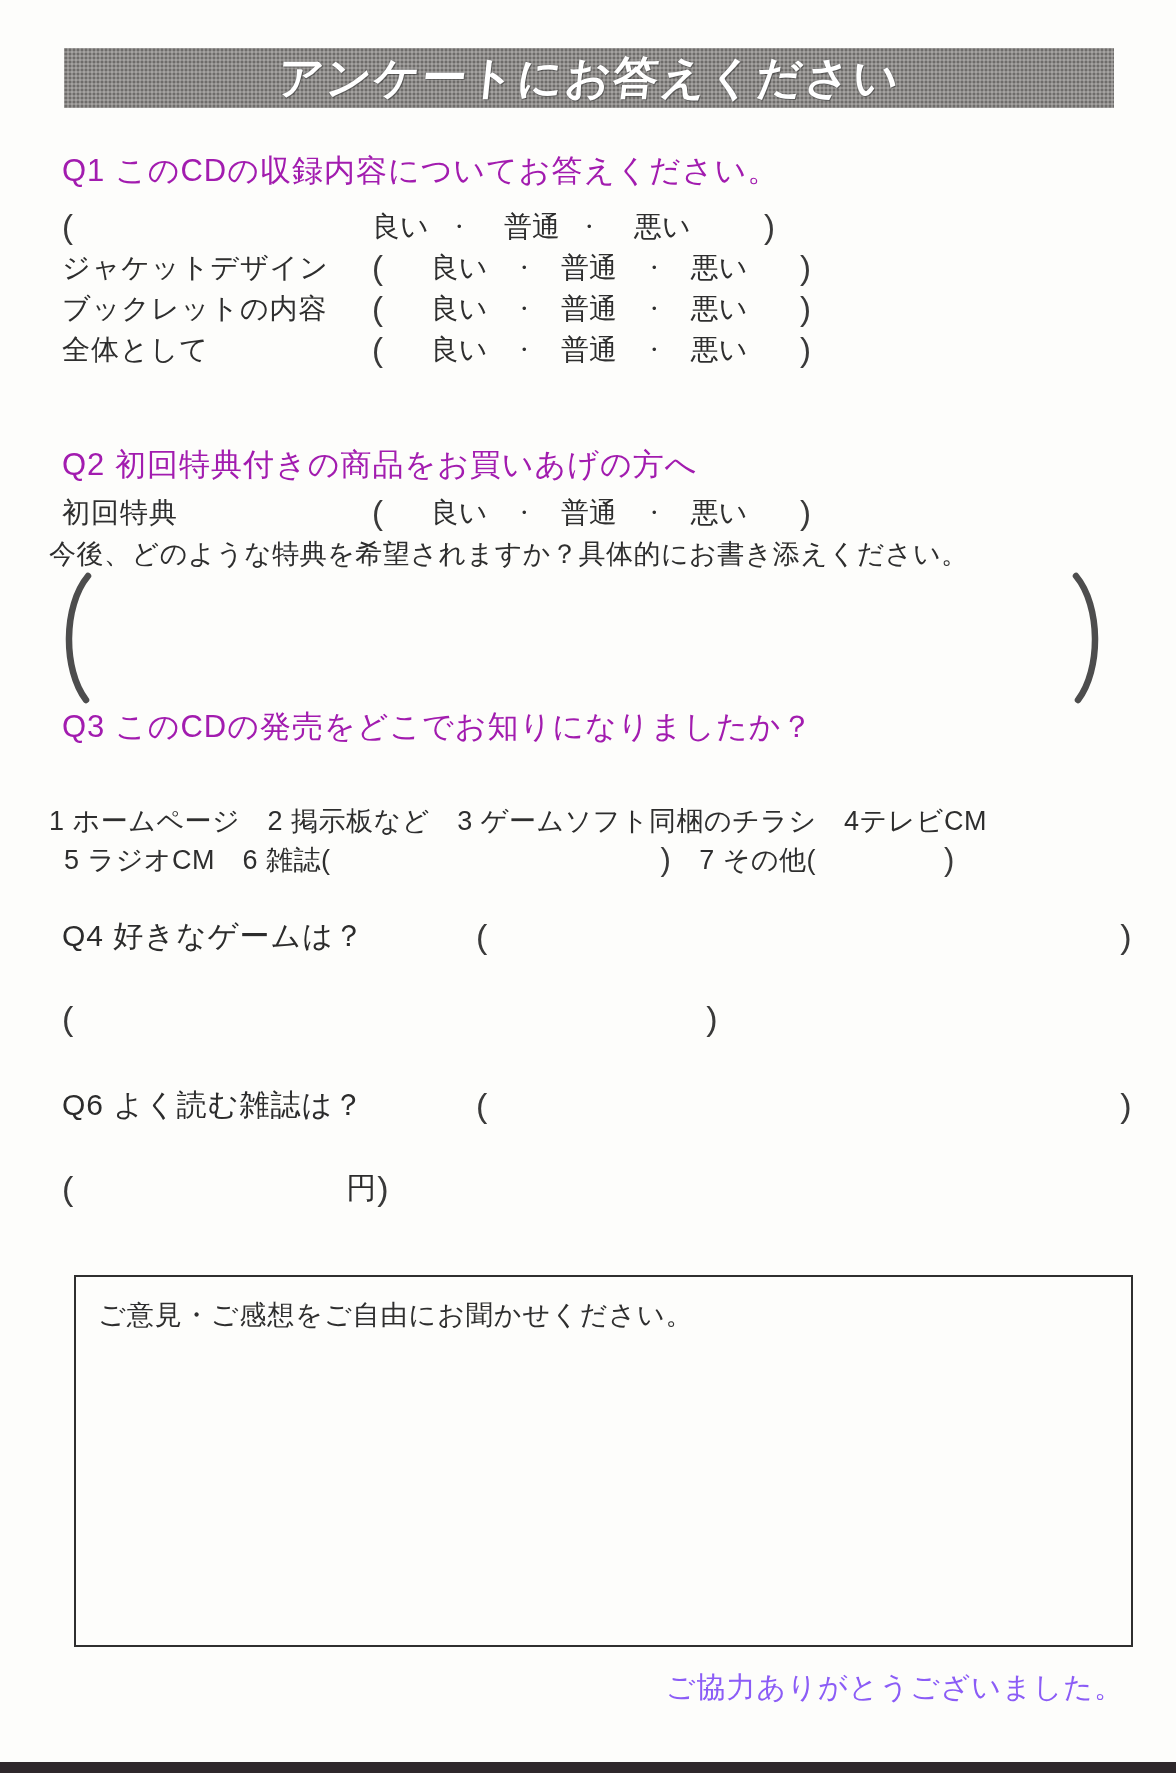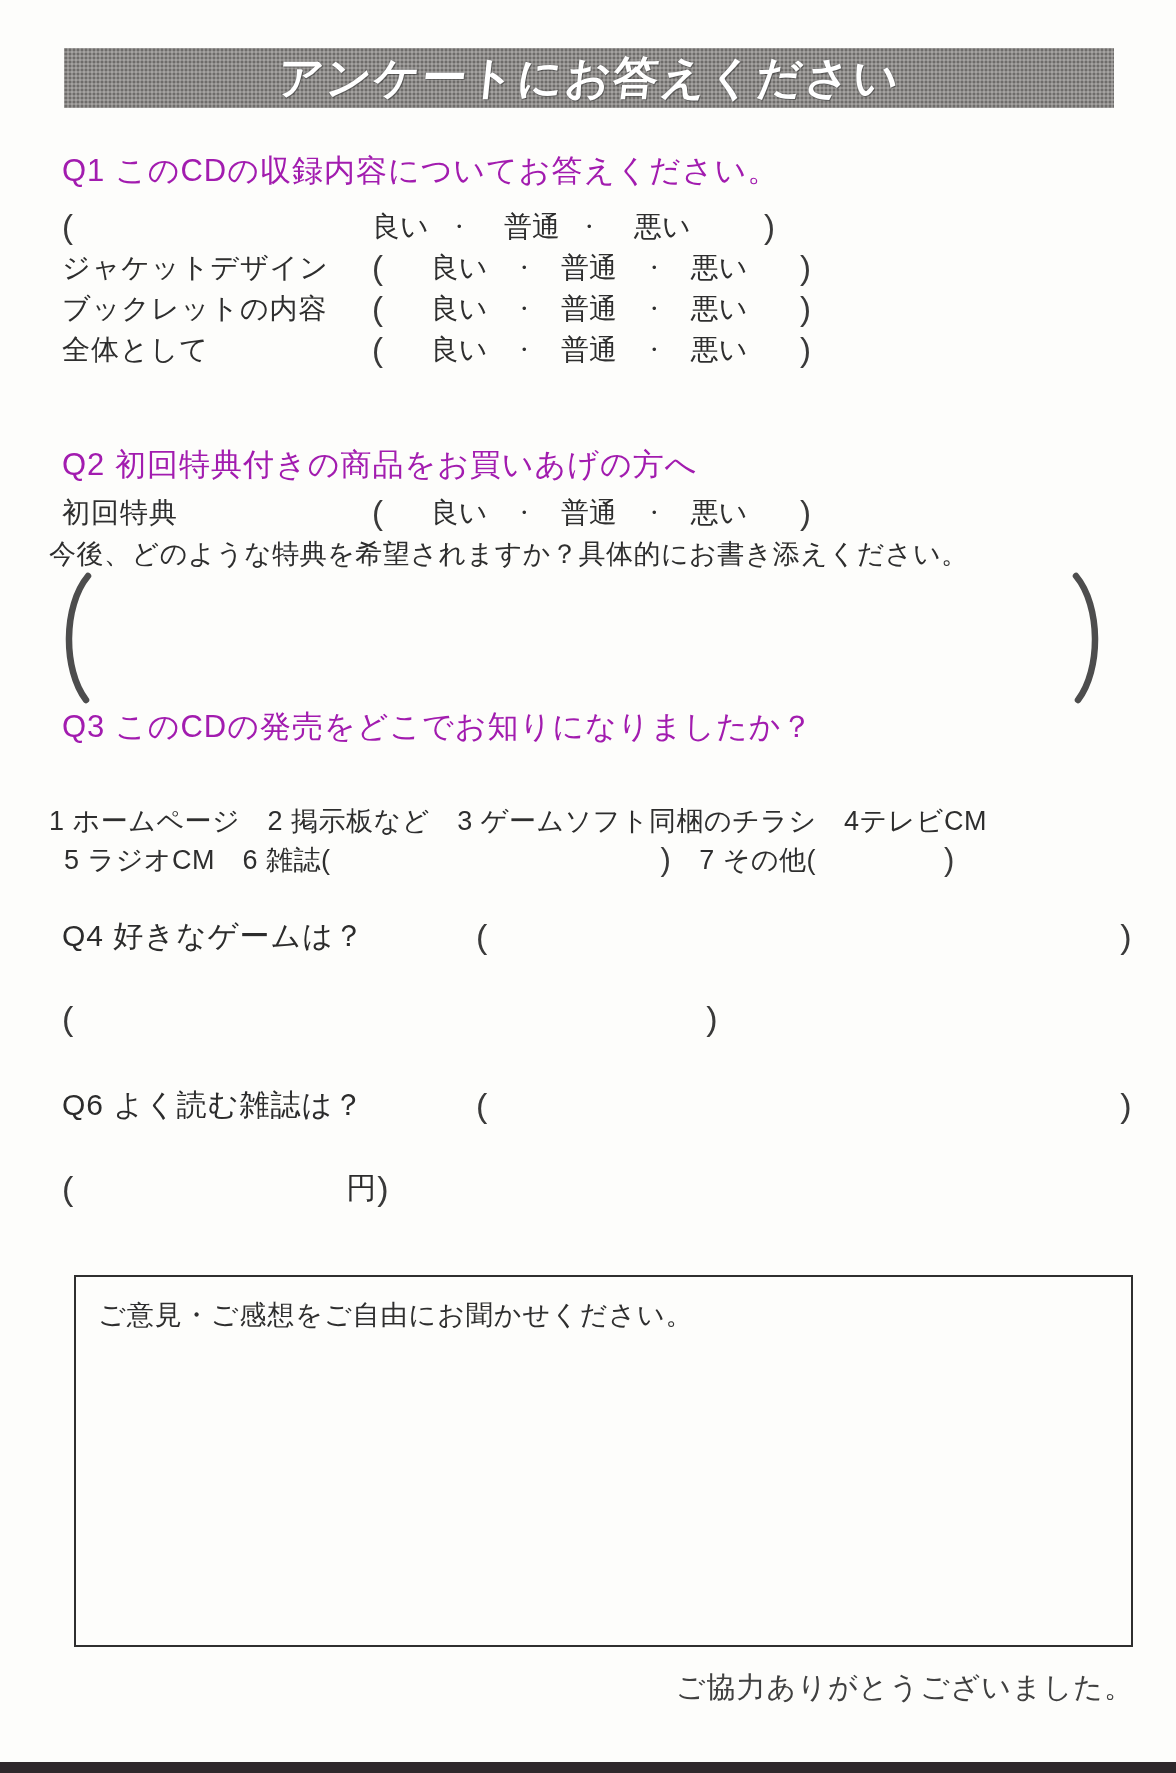--- a/index.html
+++ b/index.html
@@ -75,22 +75,22 @@
   .comment-box{
     position:absolute;left:66px;top:1275px;width:1055px;height:368px;
     border:2px solid #2f2f2f;background:#fdfdfb;margin-left:8px;
   }
   .comment-label{
     margin:20px 0 0 22px;font-size:27px;letter-spacing:1px;color:#2e2e2e;
     white-space:nowrap;
   }
   
   .thanks{
-    position:absolute;top:1668px;right:42px;
-    font-size:29px;letter-spacing:1px;color:#404040;white-space:nowrap;
+    position:absolute;top:1668px;right:52px;
+    font-size:29px;letter-spacing:1px;color:#8b5cf6;white-space:nowrap;
   }
   .bottom-bar{
     position:absolute;left:0;top:1762px;width:1176px;height:11px;
     background:#2e282b;
   }
 </style>
 </head>
 <body>
 
 <div class="page">

